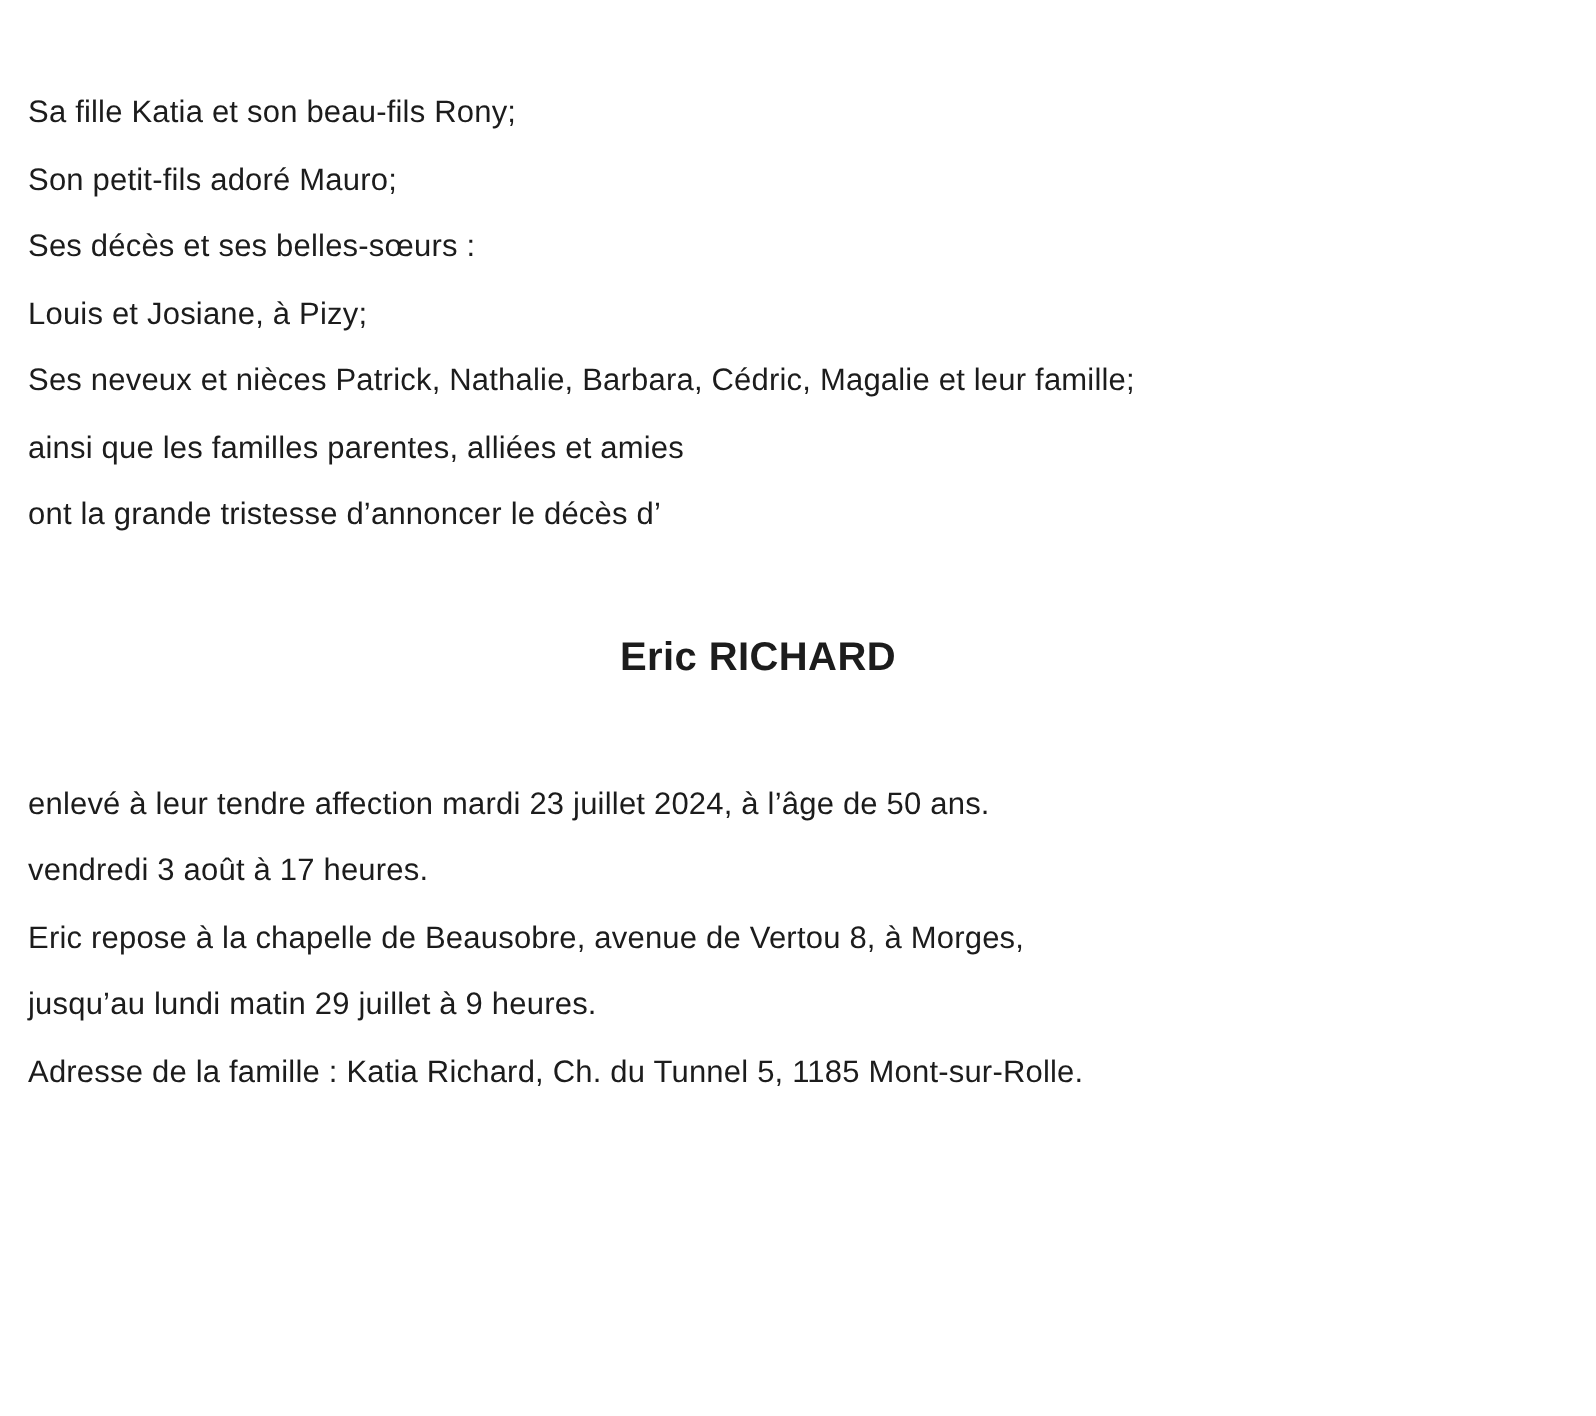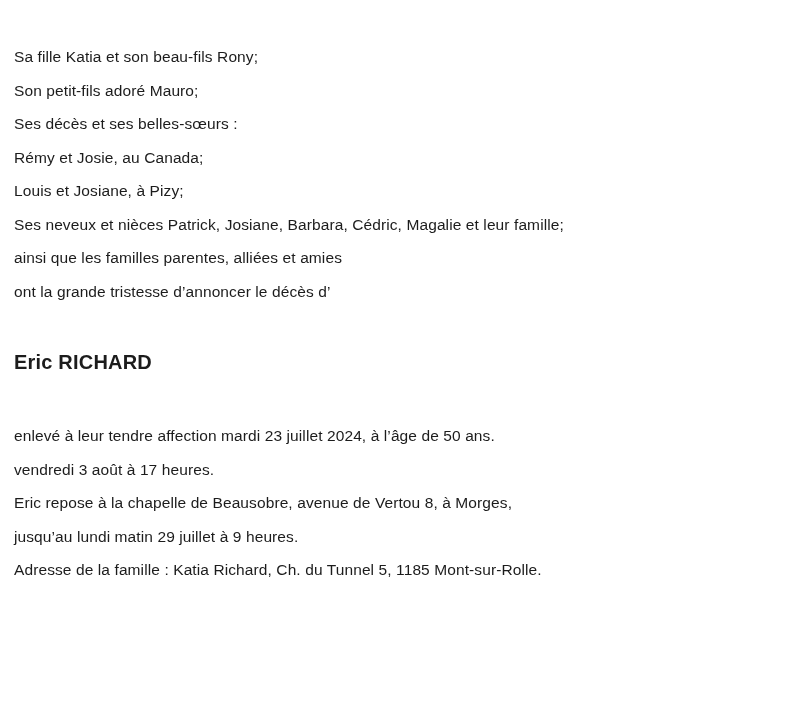--- a/index.html
+++ b/index.html
@@ -27,35 +27,34 @@
     line-height: 33.5px;
     white-space: pre;
     letter-spacing: 0.1px;
   }
   .name-heading {
     margin: 37px 0 40px 0;
     padding-right: 6px;
     font-size: 20px;
     line-height: 34px;
     font-weight: bold;
-    text-align: left;
+    text-align: center;
     letter-spacing: 0.2px;
   }
 </style>
 </head>
 <body>
 
 <div class="notice">
 
   <p class="line">Sa fille Katia et son beau-fils Rony;</p>
   <p class="line">Son petit-fils adoré Mauro;</p>
   <p class="line">Ses décès et ses belles-sœurs :</p>
-  <p class="line">Rémy et Josie, au Canada;</p>
   <p class="line">Louis et Josiane, à Pizy;</p>
-  <p class="line">Ses neveux et nièces Patrick, Josiane, Barbara, Cédric, Magalie et leur famille;</p>
+  <p class="line">Ses neveux et nièces Patrick, Nathalie, Barbara, Cédric, Magalie et leur famille;</p>
   <p class="line">ainsi que les familles parentes, alliées et amies</p>
   <p class="line">ont la grande tristesse d’annoncer le décès d’</p>
 
   <h1 class="name-heading">Eric RICHARD</h1>
 
   <p class="line">enlevé à leur tendre affection mardi 23 juillet 2024, à l’âge de 50 ans.</p>
   <p class="line">vendredi 3 août à 17 heures.</p>
   <p class="line">Eric repose à la chapelle de Beausobre, avenue de Vertou 8, à Morges,</p>
   <p class="line">jusqu’au lundi matin 29 juillet à 9 heures.</p>
   <p class="line">Adresse de la famille : Katia Richard, Ch. du Tunnel 5, 1185 Mont-sur-Rolle.</p>

